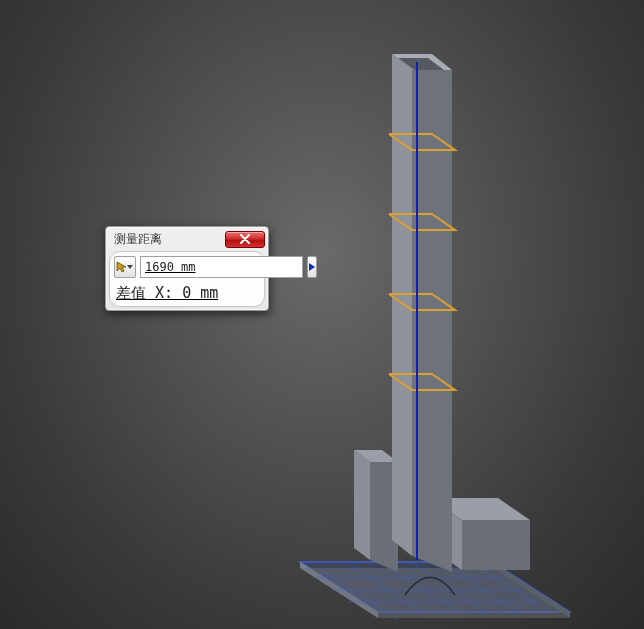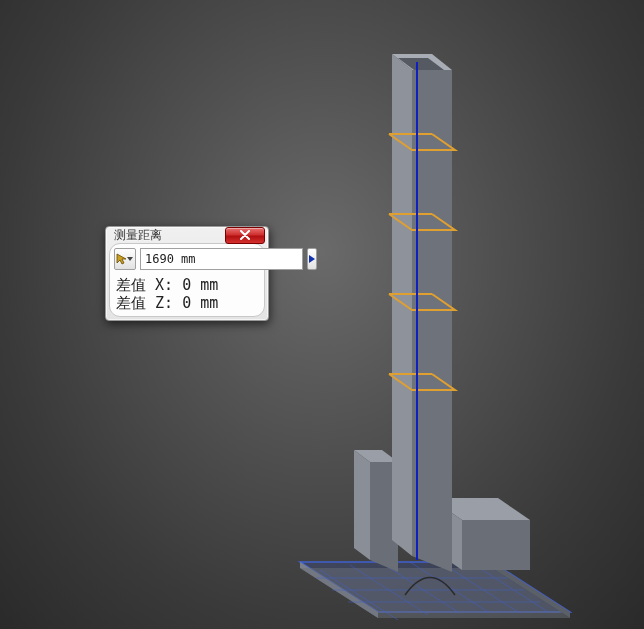--- a/index.html
+++ b/index.html
@@ -30,21 +30,21 @@
     border: 1px solid #999;
     border-radius: 4px;
     box-shadow: 1px 3px 10px rgba(0,0,0,0.6),
                 inset 0 0 0 1px rgba(255,255,255,0.6);
   }
   .titlebar {
     display: flex;
     align-items: center;
     justify-content: space-between;
     padding: 3px 3px 3px 8px;
-    height: 16px;
+    height: 24px;
     gap: 48px;
   }
   .title-text {
     color: #333;
     font-size: 12px;
     text-shadow: 0 1px 0 rgba(255,255,255,0.6);
   }
   .close-btn {
     width: 40px;
     height: 17px;
@@ -59,20 +59,21 @@
     box-shadow: inset 0 1px 0 rgba(255,255,255,0.4);
     cursor: pointer;
   }
   .close-btn svg { display:block; }
   .dialog-body {
     margin: 0 3px 3px 3px;
     background: #fdfdfd;
     border: 1px solid #c8c8c8;
     border-radius: 11px;
     padding: 4px;
+    text-decoration: underline;
   }
   .input-row {
     display: flex;
     align-items: center;
     gap: 4px;
     margin-bottom: 6px;
   }
   .tool-btn {
     width: 28px;
     height: 22px;
@@ -209,15 +210,14 @@
         <div class="caret"></div>
       </div>
       <input class="value-input" type="text" readonly="" value="1690 mm" style="">
       <div class="play-btn">
         <svg width="8" height="10" viewBox="0 0 8 10">
           <path d="M1 1 L7 5 L1 9 Z" fill="#1030b0"></path>
         </svg>
       </div>
     </div>
     <div class="readout"><span>差值 X:</span> <span>0 mm</span></div>
-    <div class="readout"><span>差值 Z:</span> <span>0 mm</span></div>
   </div>
 </div>
 
 </body></html>

